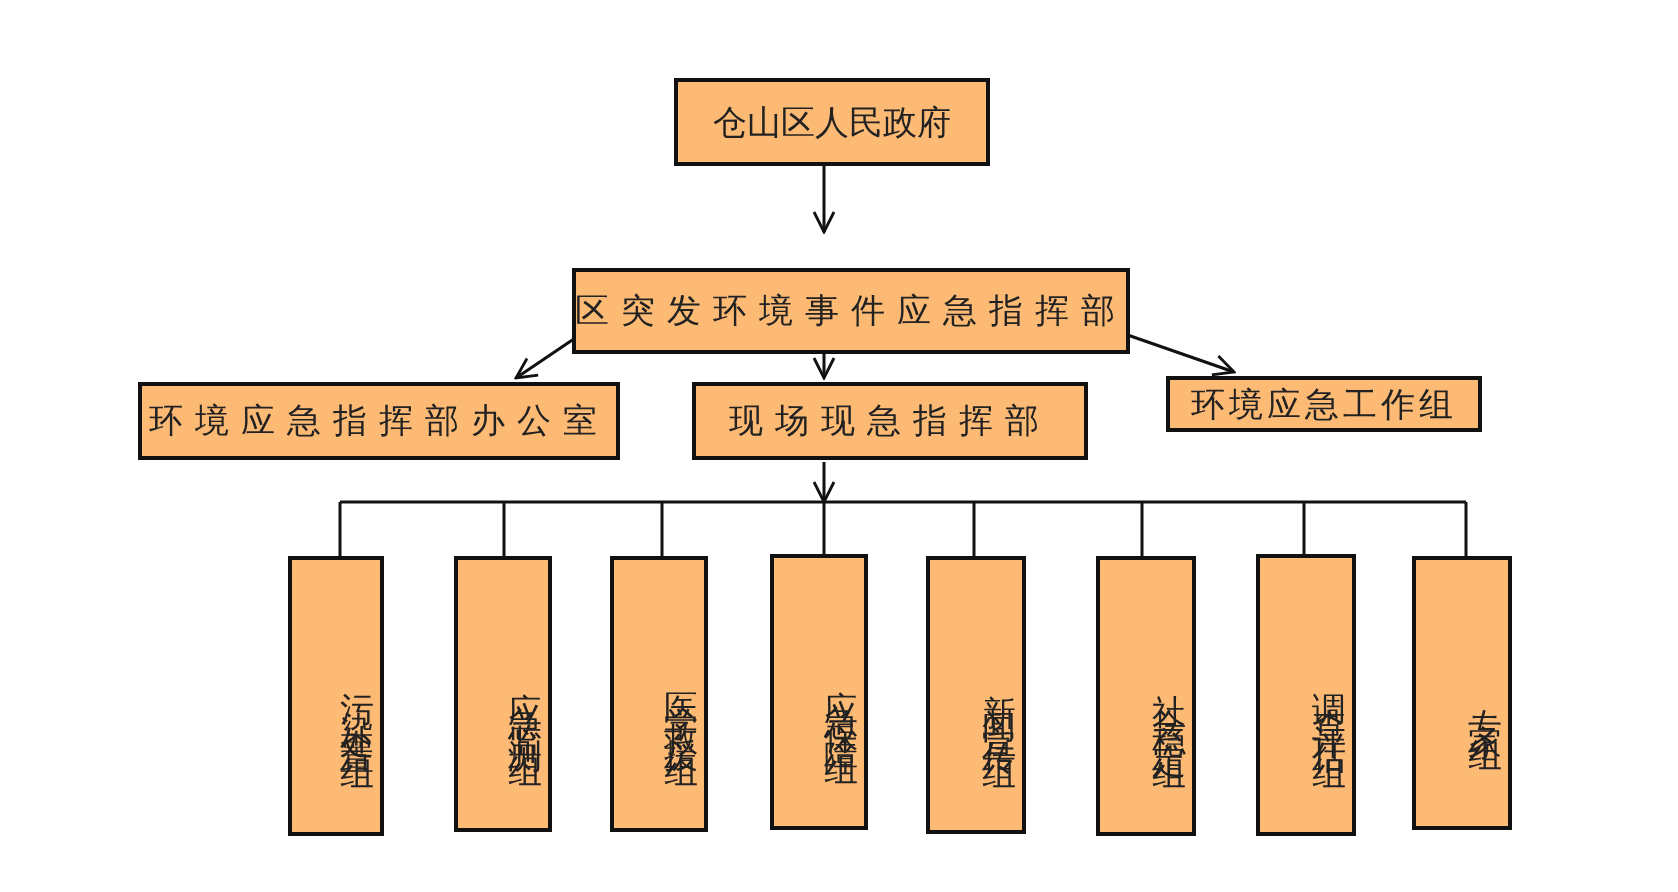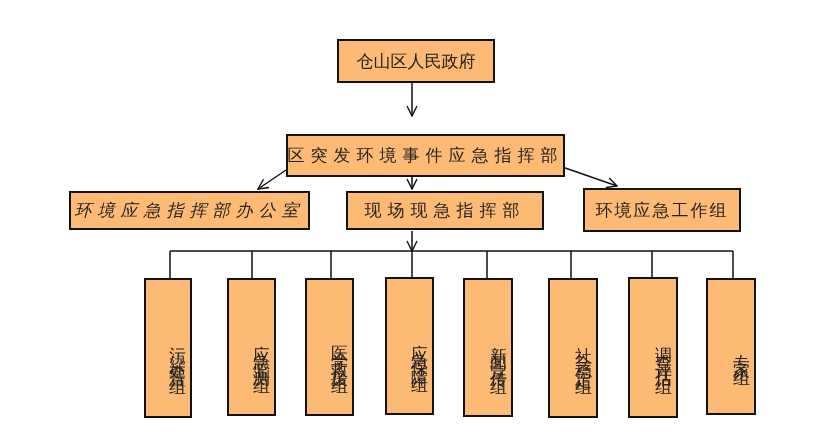--- a/index.html
+++ b/index.html
@@ -42,29 +42,29 @@
 </svg>
 
 <div class="box hbox" style="left:337px;top:39px;width:158px;height:44px;">
   <span>仓山区人民政府</span>
 </div>
 
 <div class="box hbox sp" style="left:286px;top:134px;width:279px;height:43px;">
   <span>区突发环境事件应急指挥部</span>
 </div>
 
-<div class="box hbox sp" style="left:69px;top:191px;width:241px;height:39px;font-style:italic;">
+<div class="box hbox sp" style="left:69px;top:191px;width:241px;height:39px;">
   <span>环境应急指挥部办公室</span>
 </div>
 
 <div class="box hbox sp" style="left:346px;top:191px;width:198px;height:39px;">
   <span>现场现急指挥部</span>
 </div>
 
-<div class="box hbox" style="left:583px;top:188px;width:158px;height:44px;letter-spacing:2px;">
+<div class="box hbox" style="left:583px;top:188px;width:158px;height:28px;letter-spacing:2px;">
   <span>环境应急工作组</span>
 </div>
 
 <div class="box vbox" style="left:144px;top:278px;width:48px;height:140px;">
   <span>污染处置组</span>
   </div>
 <div class="box vbox" style="left:227px;top:278px;width:49px;height:138px;">
   <span>应急监测组</span>
   </div>
 <div class="box vbox" style="left:305px;top:278px;width:49px;height:138px;">

